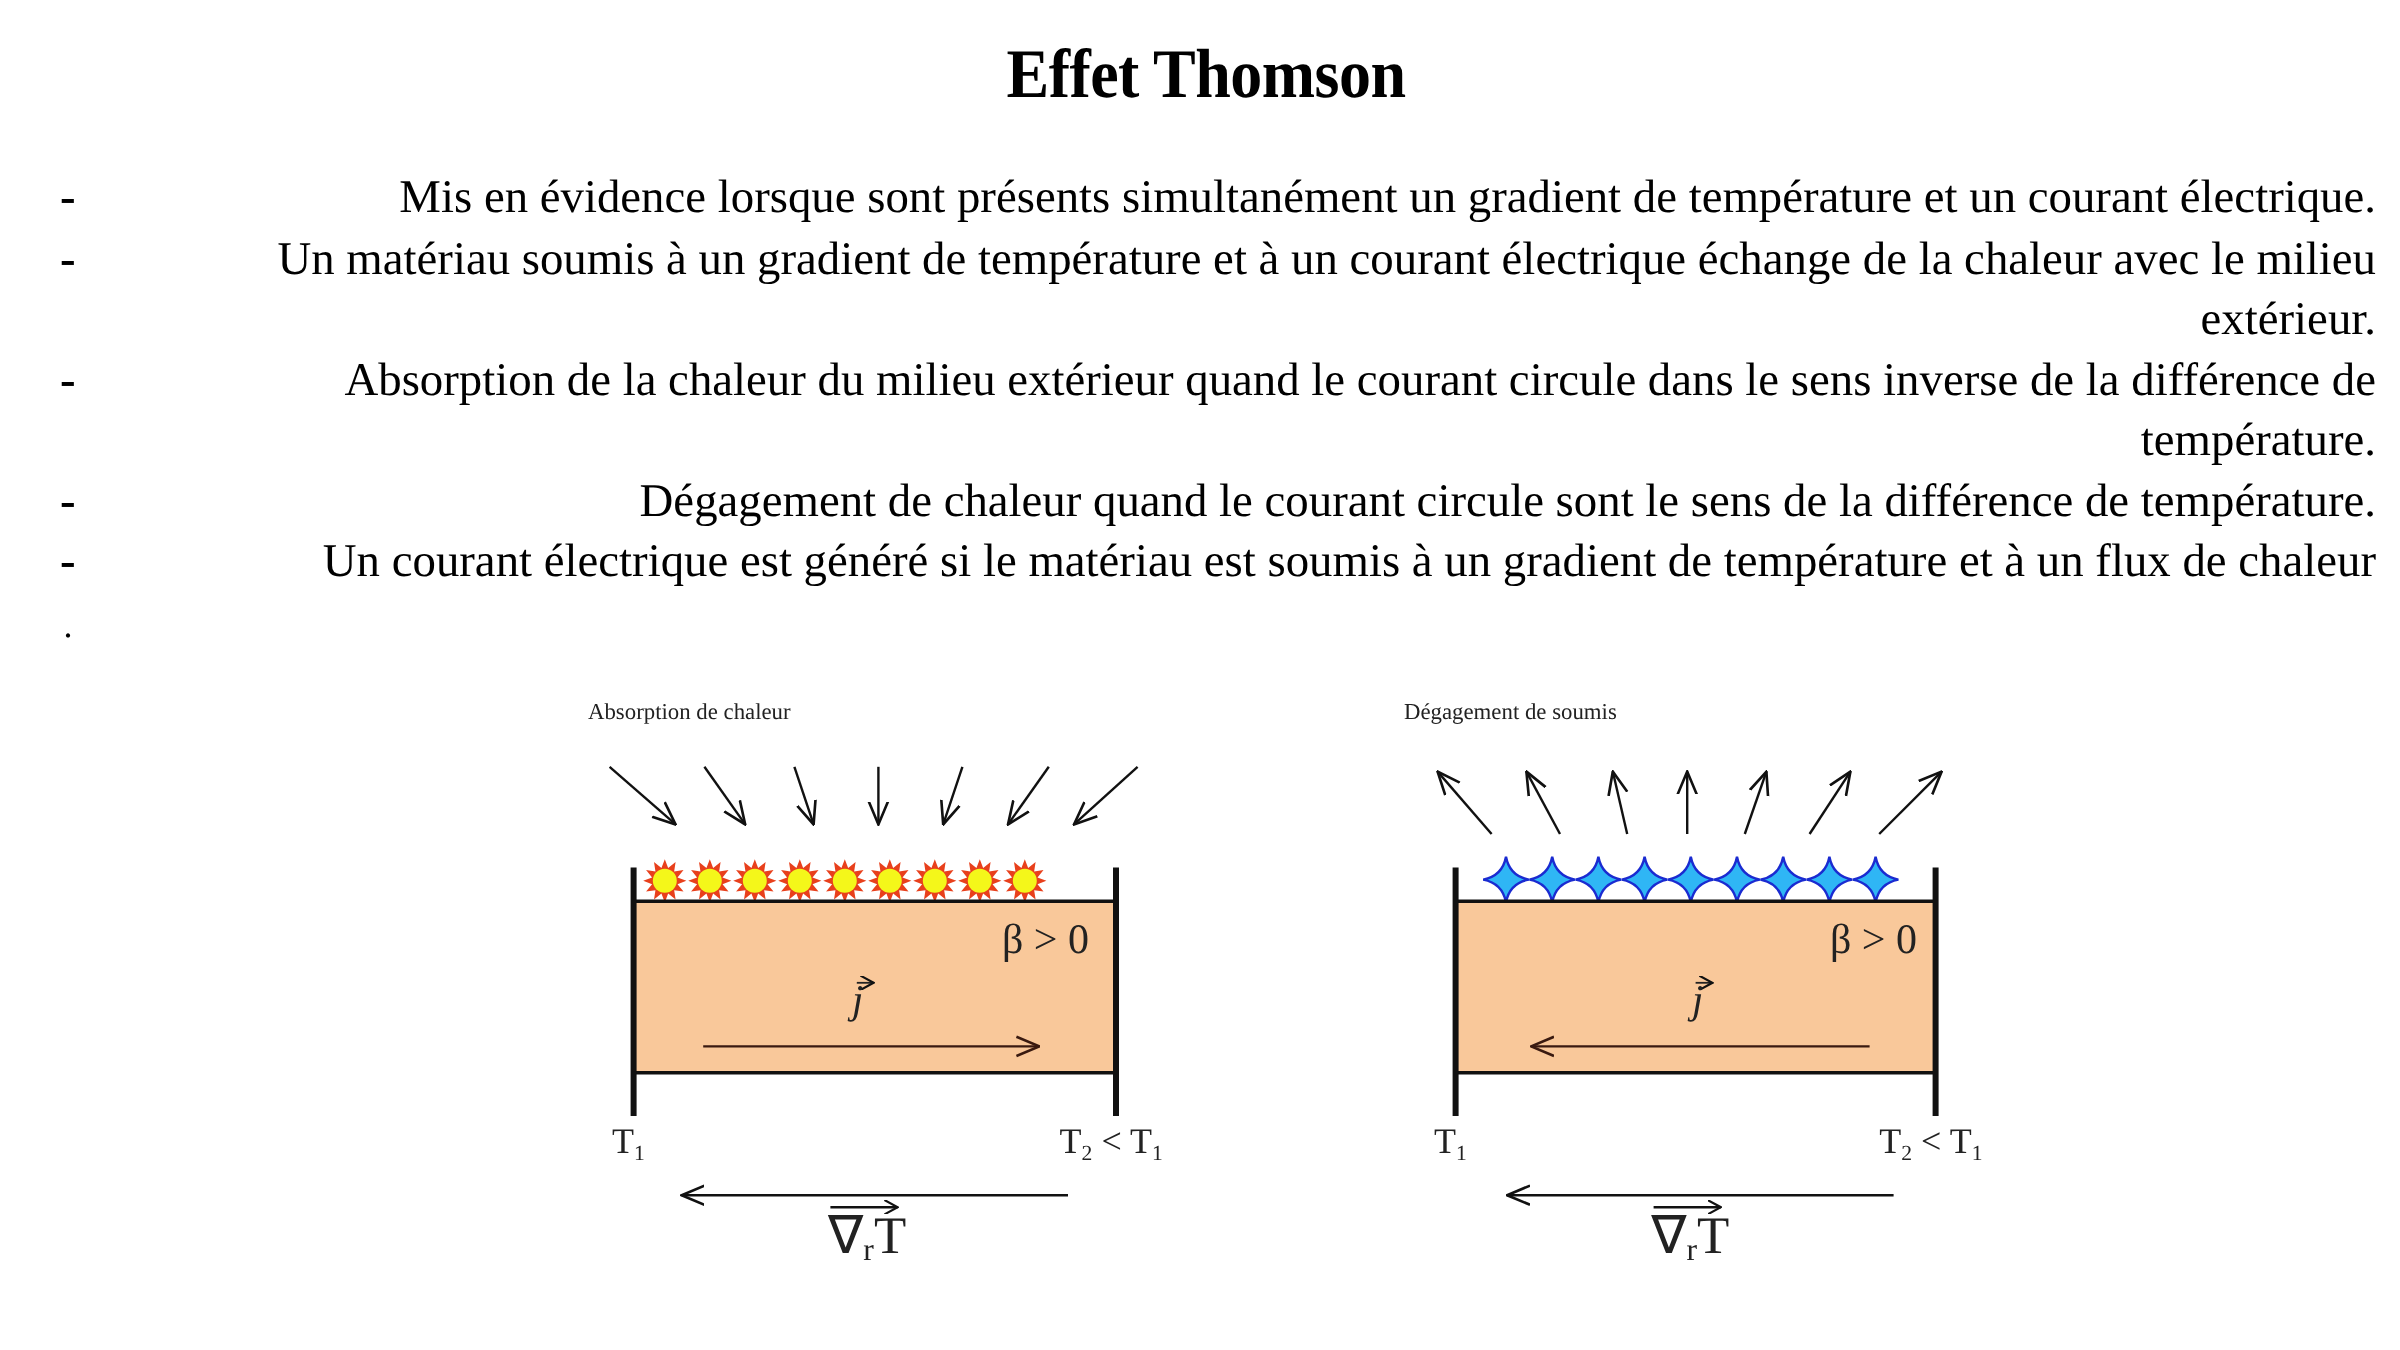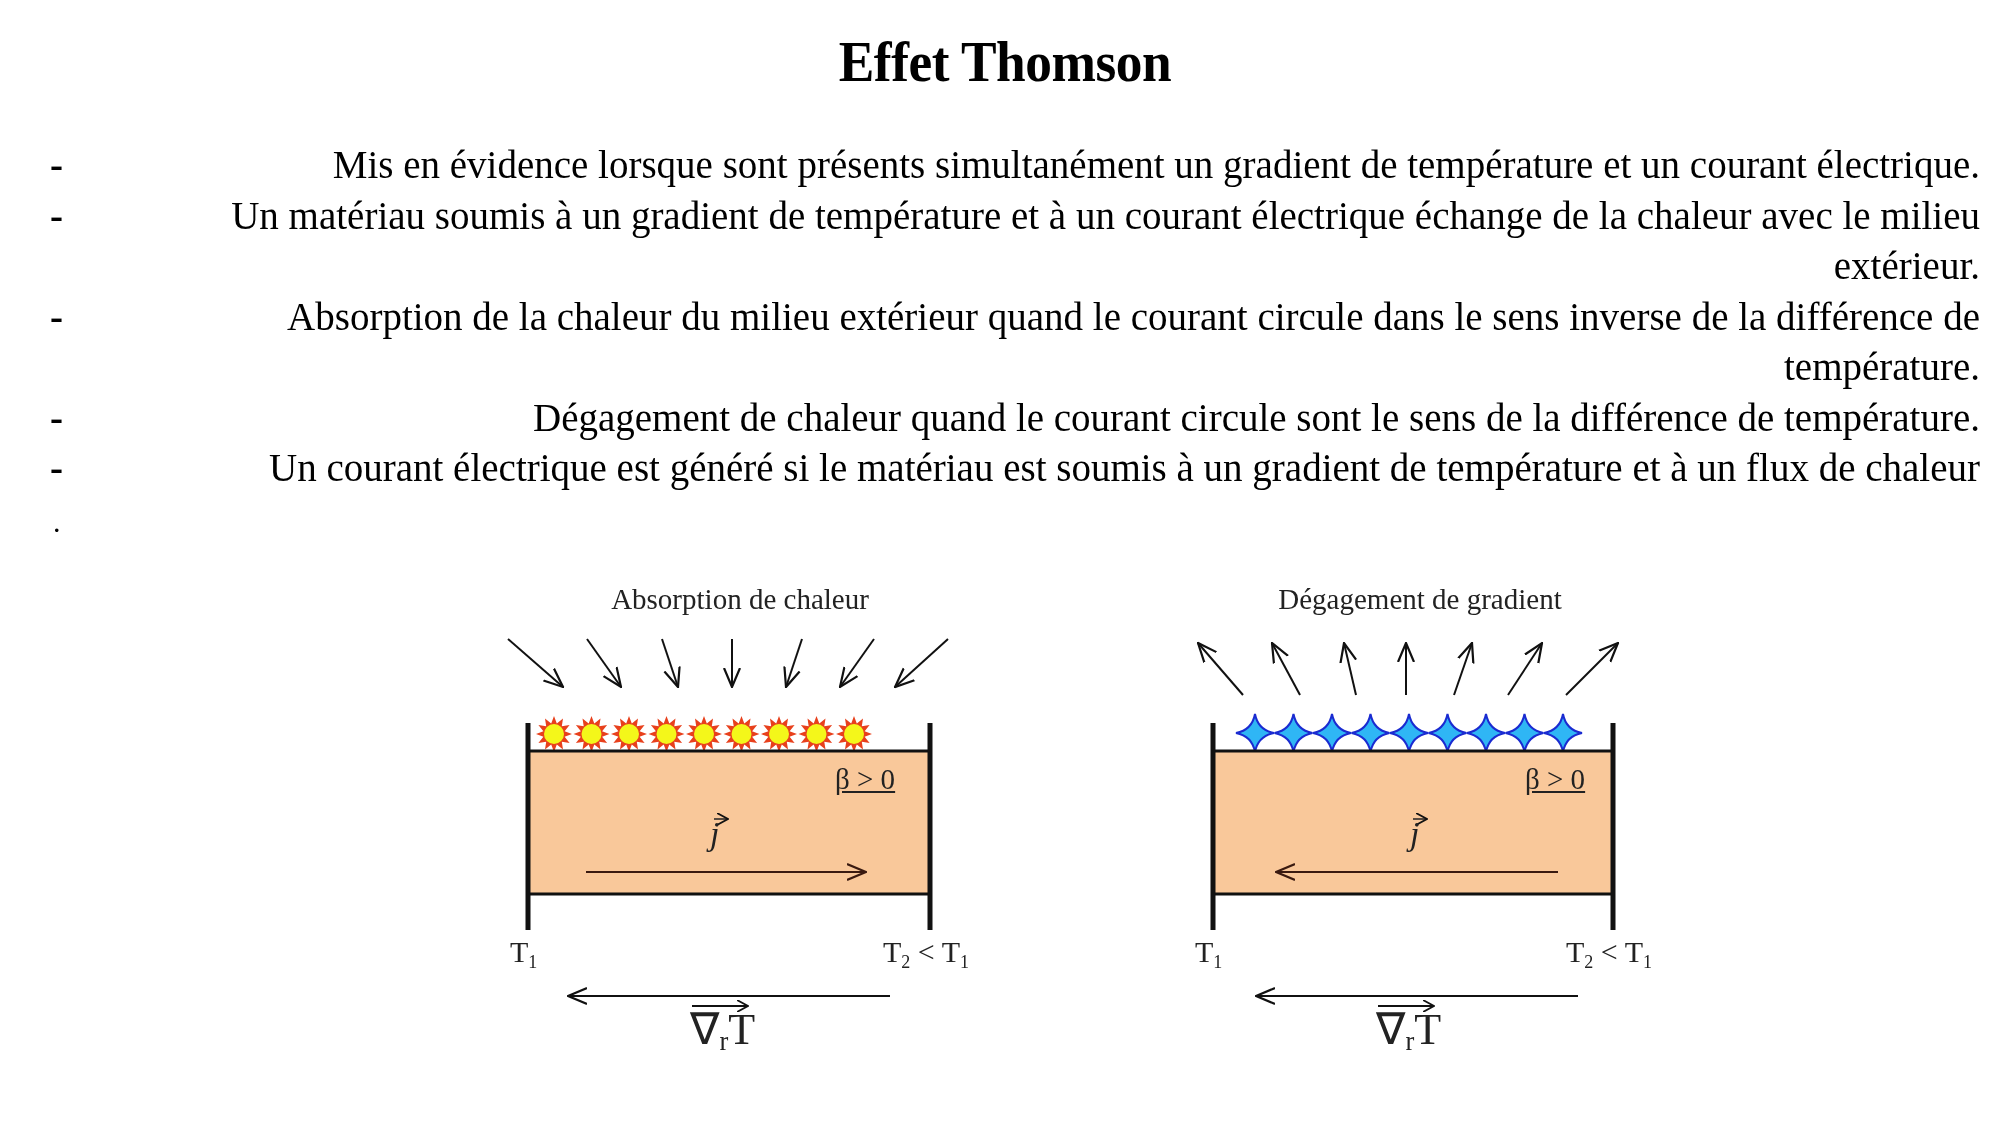--- a/index.html
+++ b/index.html
@@ -6,22 +6,22 @@
   body { width: 2000px; height: 1125px; position: relative; overflow: hidden; font-family: "Liberation Serif", "DejaVu Serif", serif; color: #000; }
   .title { position: absolute; left: 0; width: 2010px; top: 28px; text-align: center; font-weight: bold; font-size: 58px; letter-spacing: -0.5px; transform: scaleX(0.92); transform-origin: 1005px 0; }
   .bullets { position: absolute; left: 50px; top: 140px; width: 1930px; margin: 0; padding: 0; list-style: none; font-size: 39px; line-height: 50.5px; }
   .bullets li { position: relative; padding-left: 58px; }
   .bullets li .dash { position: absolute; left: 0; top: 0; font-weight: bold; }
   .bullets li .txt { display: block; transform-origin: 0 0; text-align: right; }
   .dot { position: absolute; left: 53px; top: 505px; font-size: 30px; }
   .diagram { position: absolute; top: 575px; width: 520px; height: 500px; }
   .diagram svg { position: absolute; left: 0; top: 0; }
   .diagram .lbl { position: absolute; font-family: "Liberation Serif", serif; color: #222; white-space: nowrap; }
-  .d-caption { font-size: 29px; top: 8px; left: 0; width: 500px; text-align: center; }
-  .d-beta { font-size: 29px; text-decoration: underline; }
+  .d-caption { font-size: 19px; top: 8px; left: 0; width: 500px; }
+  .d-beta { font-size: 35px; }
   .d-j { font-size: 34px; font-style: italic; }
   .d-t1, .d-t2 { font-size: 30px; }
   .d-grad { font-size: 44px; }
   sub.s { font-size: 60%; vertical-align: -6px; }
 </style>
 </head>
 <body>
 
 <div class="title">Effet Thomson</div>
 
@@ -149,19 +149,19 @@
     <rect x="33" y="176" width="400" height="143" fill="#f9c89a"></rect>
     <line x1="33" y1="176" x2="433" y2="176" stroke="#111" stroke-width="3"></line>
     <line x1="33" y1="319" x2="433" y2="319" stroke="#111" stroke-width="3"></line>
     <line x1="33" y1="148" x2="33" y2="355" stroke="#111" stroke-width="5"></line>
     <line x1="433" y1="148" x2="433" y2="355" stroke="#111" stroke-width="5"></line>
     <line x1="378" y1="297" x2="96" y2="297" stroke="#3a1a10" stroke-width="2" marker-end="url(#bhc)"></line>
     <line x1="233" y1="244" x2="247" y2="244" stroke="#222" stroke-width="1.5" marker-end="url(#bhs)"></line>
     <line x1="398" y1="421" x2="76" y2="421" stroke="#111" stroke-width="2.2" marker-end="url(#bh)"></line>
     <line x1="198" y1="431" x2="254" y2="431" stroke="#111" stroke-width="2" marker-end="url(#bhs)"></line>
   </svg>
-  <div class="lbl d-caption" style="left:-10px;">Dégagement de gradient</div>
+  <div class="lbl d-caption" style="left:-10px;">Dégagement de soumis</div>
   <div class="lbl d-beta" style="left:345px;top:188px;">β &gt; 0</div>
   <div class="lbl d-j" style="left:230px;top:240px;">j</div>
   <div class="lbl d-t1" style="left:15px;top:360px;"><span>T</span><sub class="s">1</sub></div>
   <div class="lbl d-t2" style="left:386px;top:360px;"><span>T</span><sub class="s">2</sub><span> &lt; T</span><sub class="s">1</sub></div>
   <div class="lbl d-grad" style="left:196px;top:428px;"><span>∇</span><sub class="s">r</sub><span>T</span></div>
 </div>
 
 </body></html>

